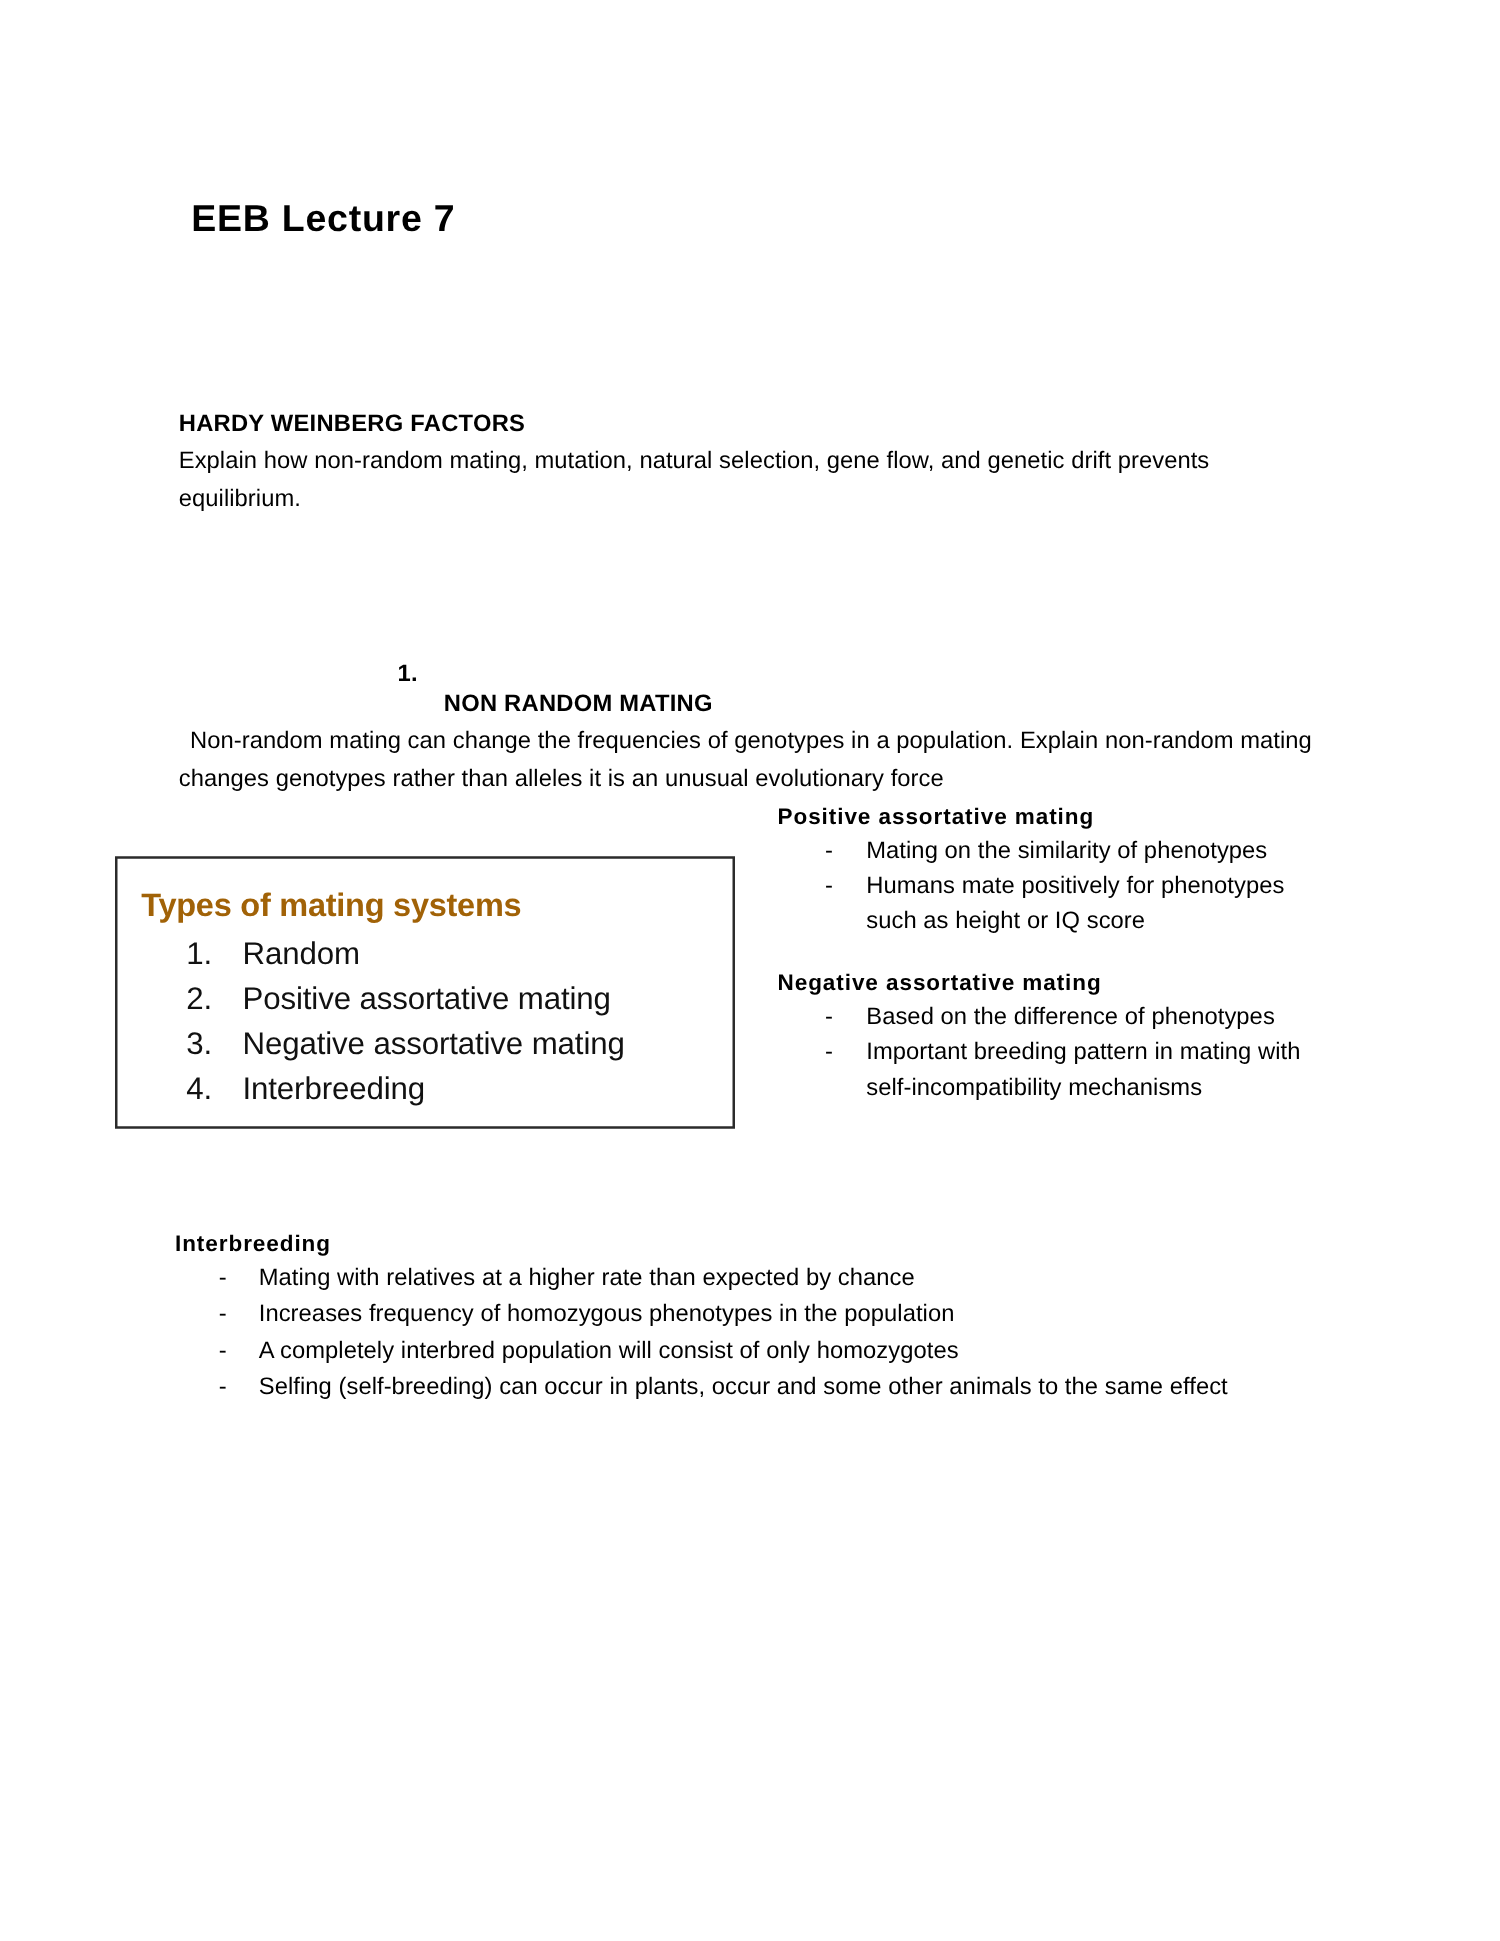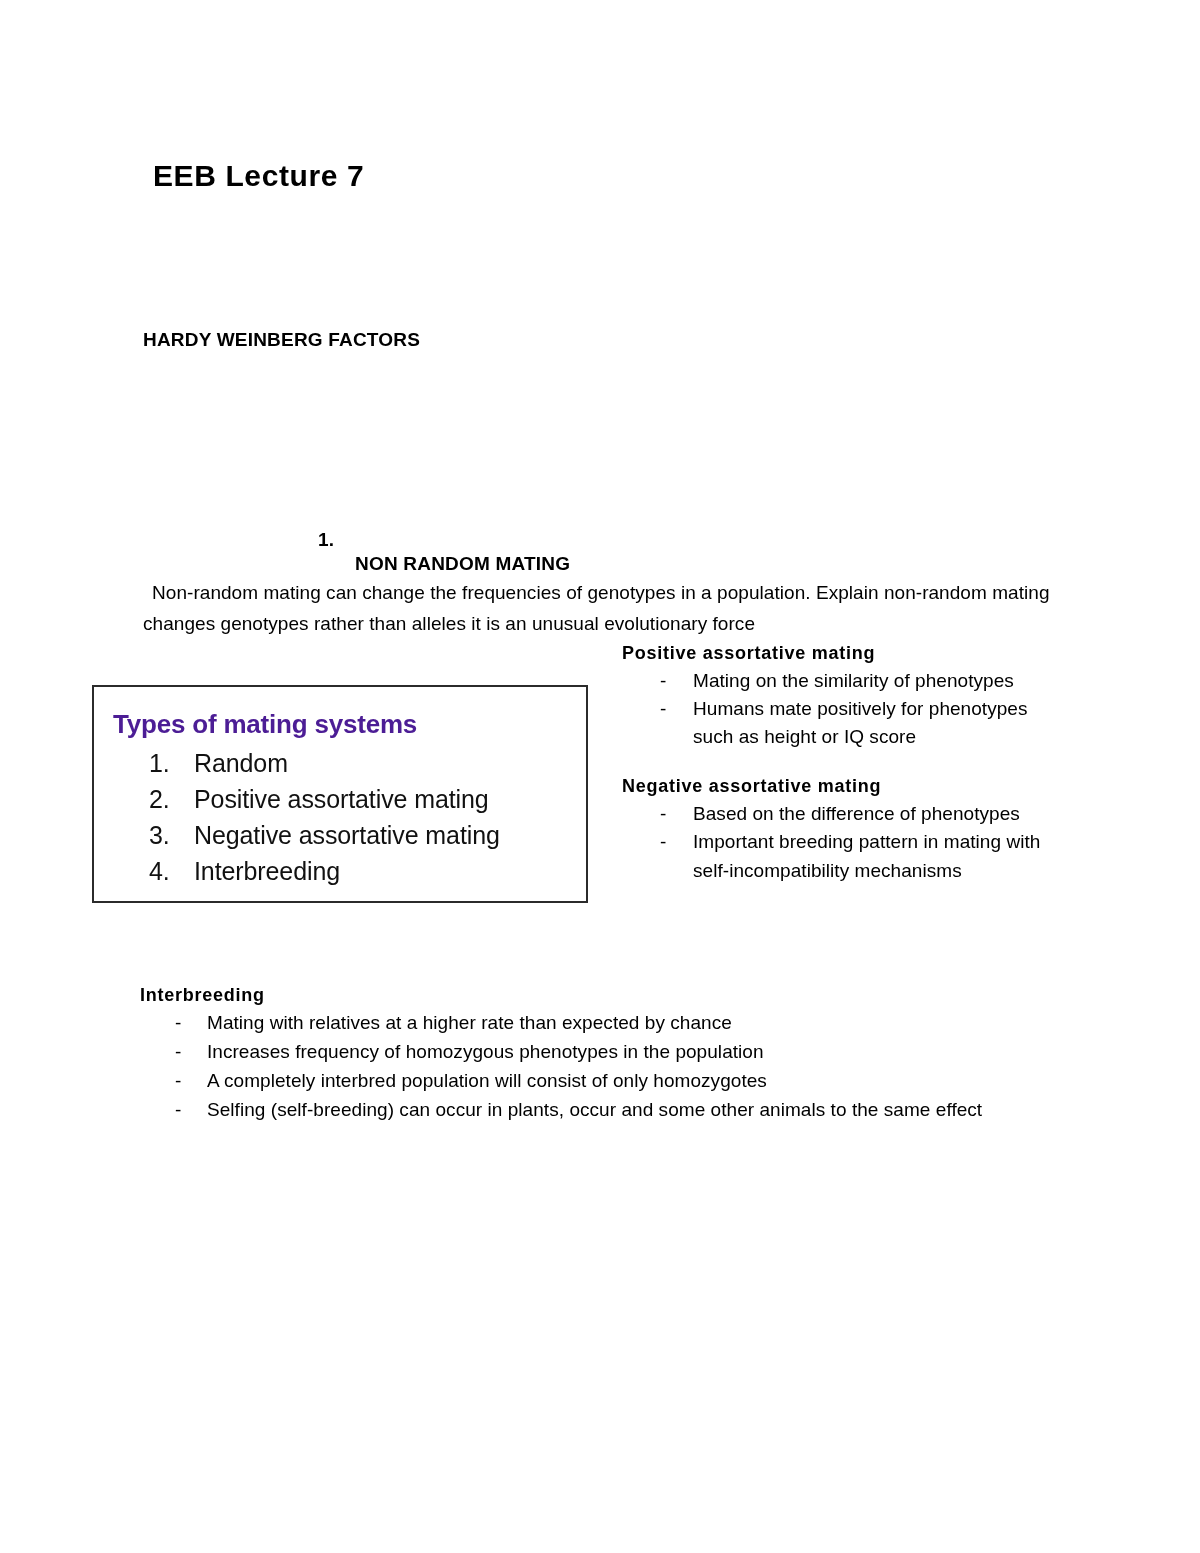--- a/index.html
+++ b/index.html
@@ -94,21 +94,21 @@
     background: #ffffff;
     box-sizing: border-box;
   }
   .mating-box-title {
     position: absolute;
     left: 19px;
     top: 22px;
     font-size: 26px;
     font-weight: bold;
     letter-spacing: -0.2px;
-    color: #4c1d95;
+    color: #a16207;
     white-space: nowrap;
   }
   .mating-list {
     position: absolute;
     left: 19px;
     top: 58px;
     width: 460px;
   }
   .mating-li {
     display: flex;
@@ -182,20 +182,21 @@
 </head>
 <body>
 
 <div class="page">
   <div class="doc">
 
     <h1 class="doc-title">EEB Lecture 7</h1>
 
     <div class="block-hw">
       <div class="hw-heading">HARDY WEINBERG FACTORS</div>
+      <div class="hw-body">Explain how non-random mating, mutation, natural selection, gene flow, and genetic drift prevents equilibrium.</div>
     </div>
 
     <div class="block-nrm">
       <div class="nrm-item">
         <span class="nrm-num">1.</span>
         <span class="nrm-label">NON RANDOM MATING</span>
       </div>
       <div class="nrm-body">Non-random mating can change the frequencies of genotypes in a population. Explain non-random mating changes genotypes rather than alleles it is an unusual evolutionary force</div>
     </div>
 

